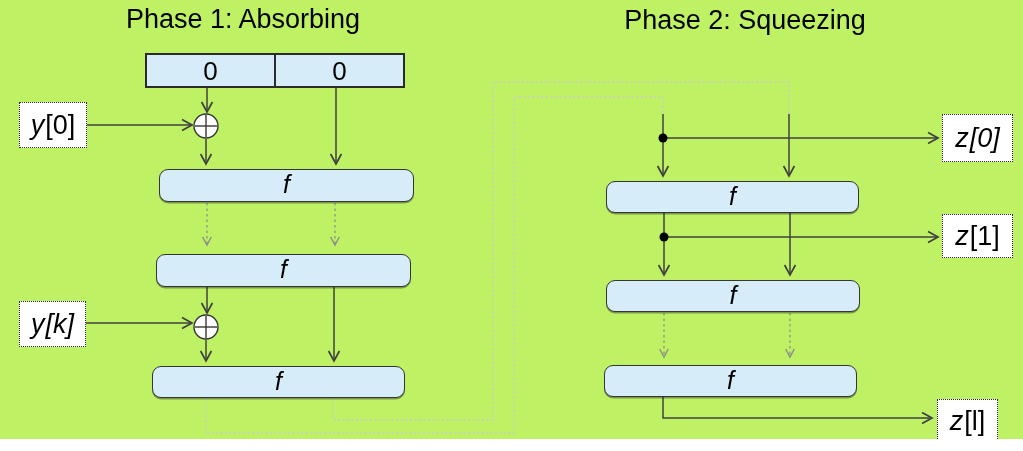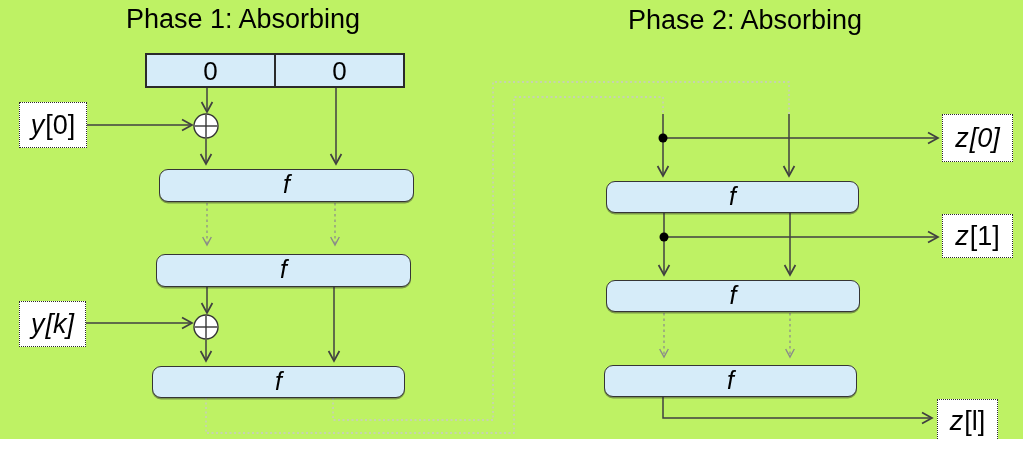--- a/index.html
+++ b/index.html
@@ -99,21 +99,21 @@
       <circle cx="206" cy="327" r="12"></circle>
       <line x1="206" y1="316" x2="206" y2="338"></line>
       <line x1="195" y1="327" x2="217" y2="327"></line>
     </g>
 
     <circle cx="663" cy="138" r="4.5" fill="#000"></circle>
     <circle cx="664" cy="237" r="4.5" fill="#000"></circle>
   </svg>
 
   <div class="title t1">Phase 1: Absorbing</div>
-  <div class="title t2">Phase 2: Absorbing</div>
+  <div class="title t2">Phase 2: Squeezing</div>
 
   <div class="state">
     <div class="cell c1">0</div>
     <div class="cell">0</div>
   </div>
 
   <div class="fbox p1f1">
     <span class="f">f</span>
   </div>
   <div class="fbox p1f2">

